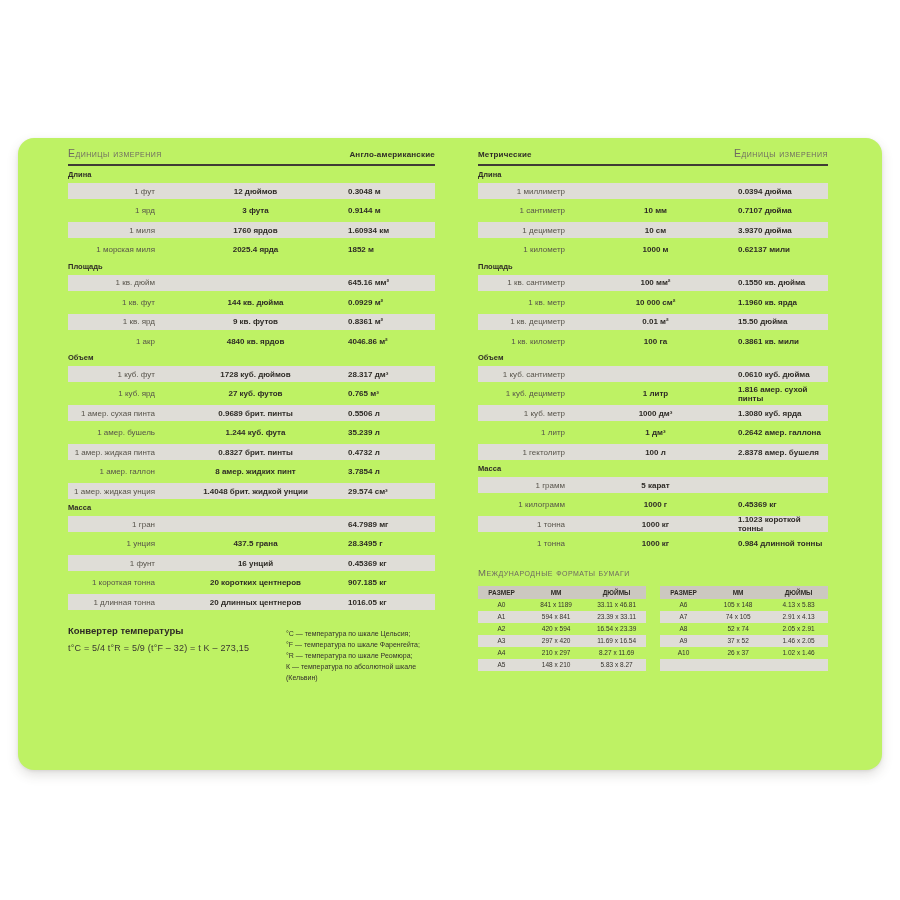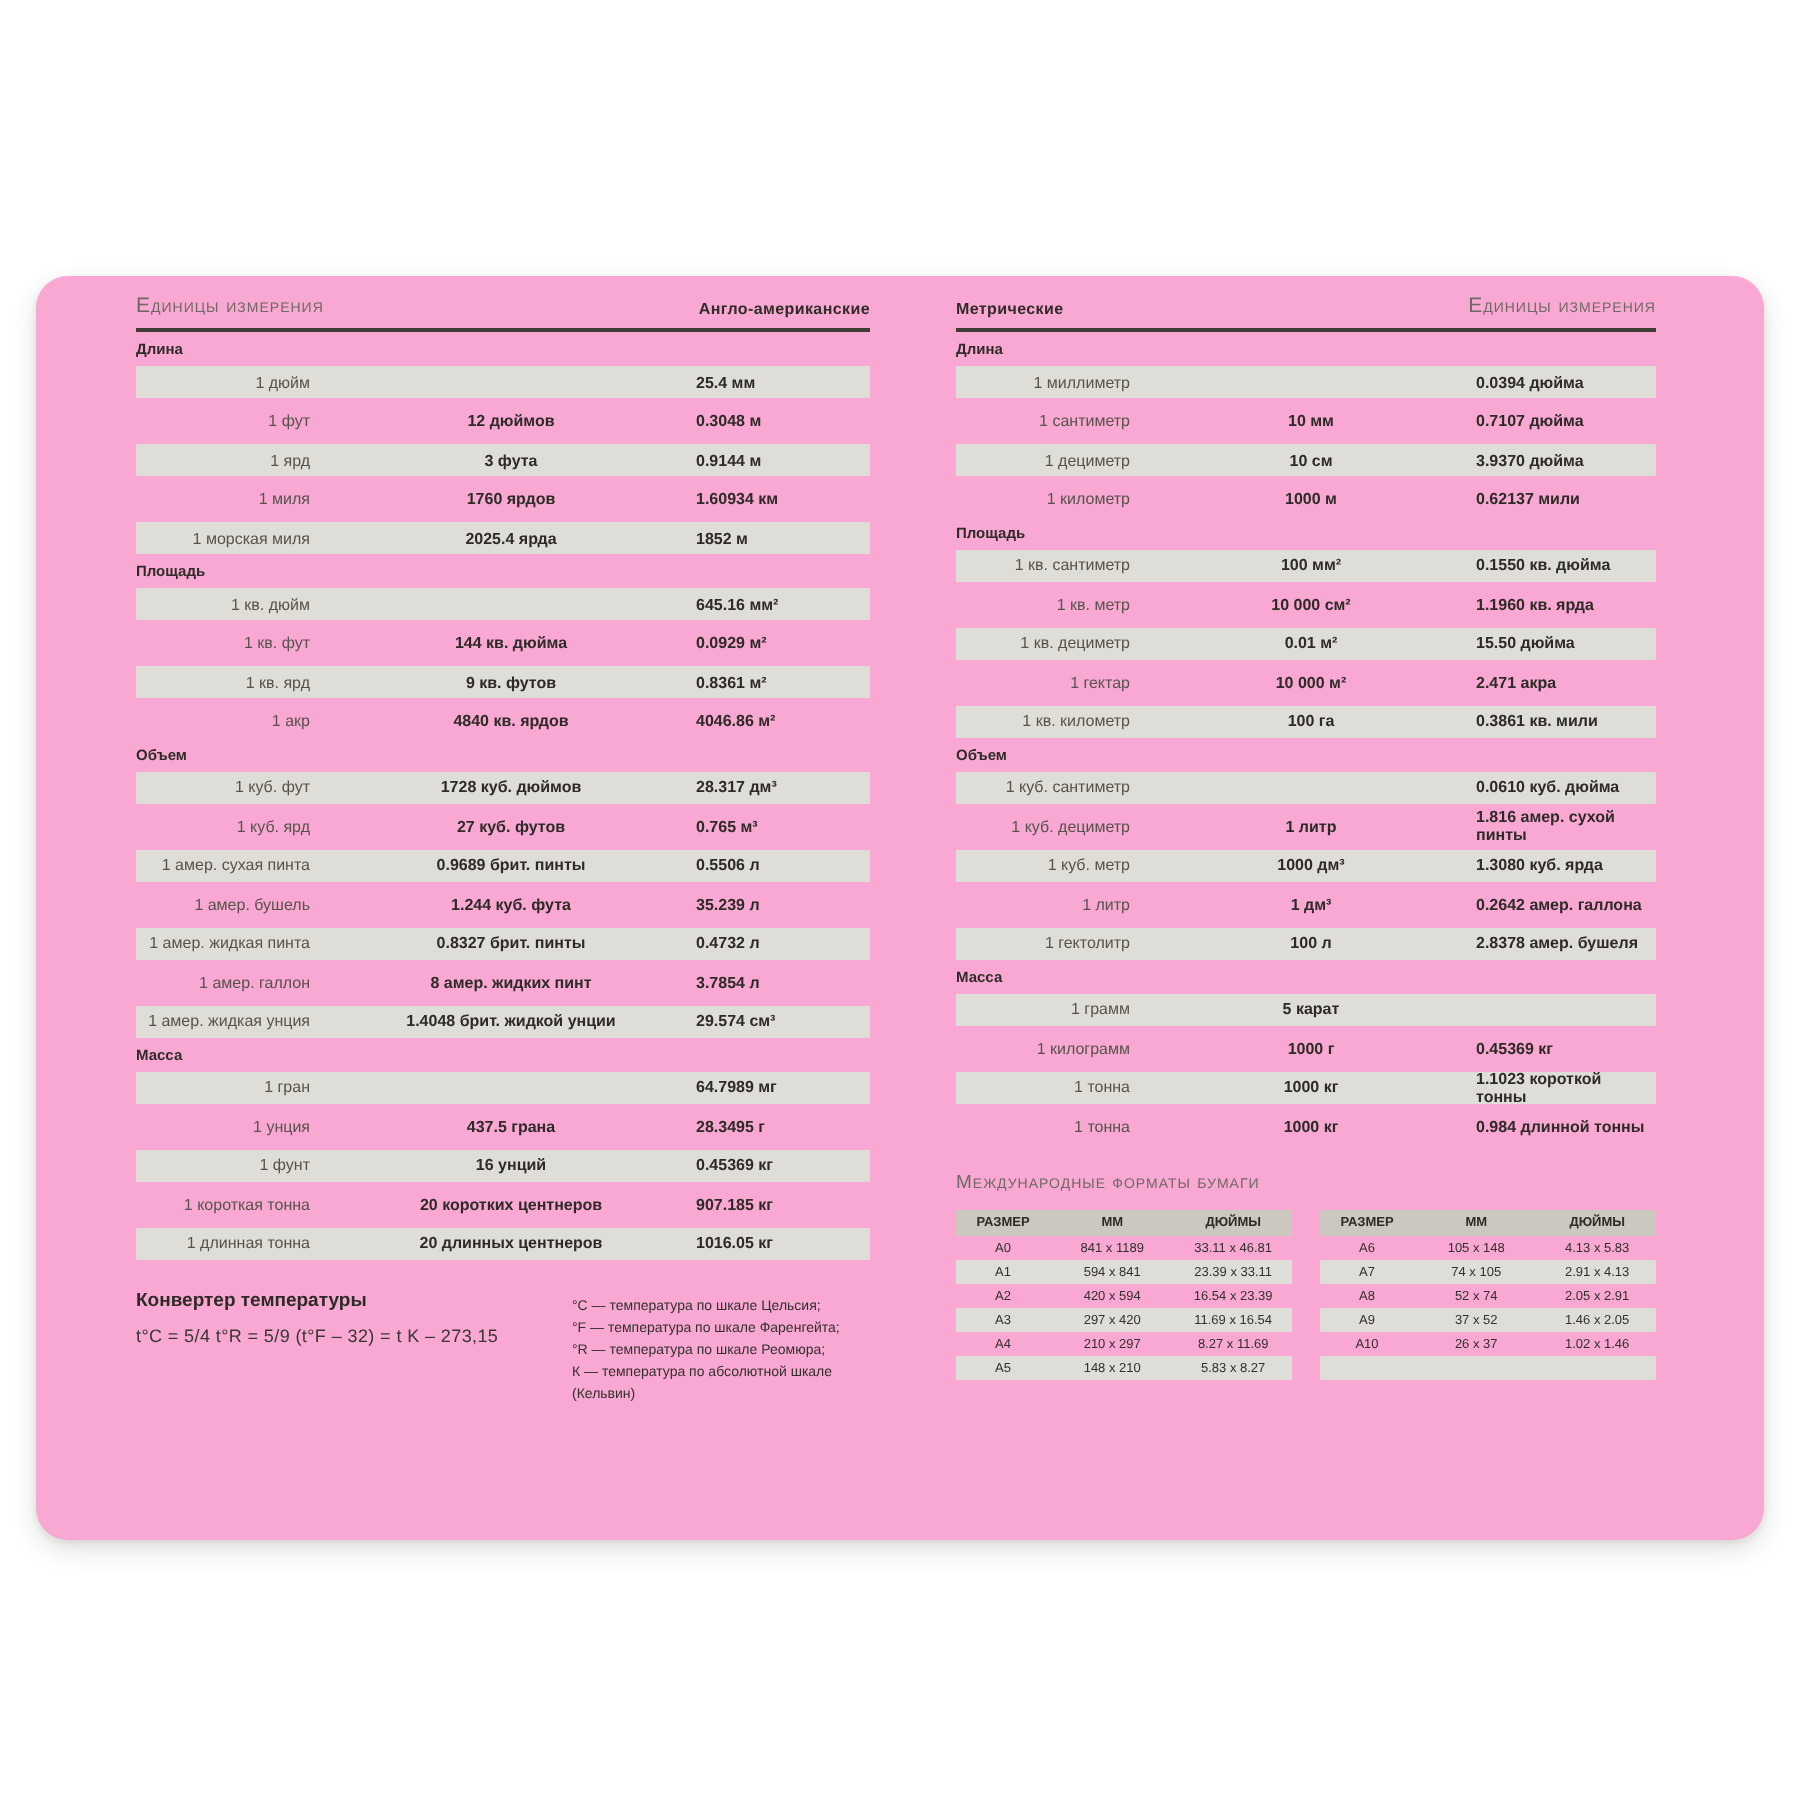--- a/index.html
+++ b/index.html
@@ -3,21 +3,21 @@
 <meta charset="utf-8">
 <style>
   html,body{margin:0;padding:0}
   body{
     width:900px;height:900px;position:relative;background:#ffffff;
     font-family:"Liberation Sans", sans-serif;
     -webkit-font-smoothing:antialiased;
   }
   .spread{
     position:absolute;left:18px;top:138px;width:864px;height:632px;
-    background:#f9a8d4;border-radius:16px;
+    background:#bef264;border-radius:16px;
     box-shadow:0 5px 12px rgba(70,62,48,.16), 0 1px 3px rgba(70,62,48,.10);
   }
   .page{position:absolute;top:8px}
   .page.pl{left:50px;width:367px}
   .page.pr{left:460px;width:350px}
 
   .hdr{
     display:flex;justify-content:space-between;align-items:flex-end;
     border-bottom:2px solid #403c35;padding-bottom:5px;min-height:13px;
   }
@@ -57,25 +57,20 @@
 
   <div class="page pl">
     <div class="hdr">
       <span class="cap">Единицы измерения</span>
       <span class="side">Англо-американские</span>
     </div>
     <div>
         <div class="sec-title">Длина</div>
         <div class="rows">
           <div class="row">
-            <div class="c1">1 дюйм</div>
-            <div class="c2"></div>
-            <div class="c3">25.4 мм</div>
-          </div>
-          <div class="row">
             <div class="c1">1 фут</div>
             <div class="c2">12 дюймов</div>
             <div class="c3">0.3048 м</div>
           </div>
           <div class="row">
             <div class="c1">1 ярд</div>
             <div class="c2">3 фута</div>
             <div class="c3">0.9144 м</div>
           </div>
           <div class="row">
@@ -234,25 +229,20 @@
             <div class="c1">1 кв. метр</div>
             <div class="c2">10 000 см²</div>
             <div class="c3">1.1960 кв. ярда</div>
           </div>
           <div class="row">
             <div class="c1">1 кв. дециметр</div>
             <div class="c2">0.01 м²</div>
             <div class="c3">15.50 дюйма</div>
           </div>
           <div class="row">
-            <div class="c1">1 гектар</div>
-            <div class="c2">10 000 м²</div>
-            <div class="c3">2.471 акра</div>
-          </div>
-          <div class="row">
             <div class="c1">1 кв. километр</div>
             <div class="c2">100 га</div>
             <div class="c3">0.3861 кв. мили</div>
           </div>
         </div>
         <div class="sec-title">Объем</div>
         <div class="rows">
           <div class="row">
             <div class="c1">1 куб. сантиметр</div>
             <div class="c2"></div>

